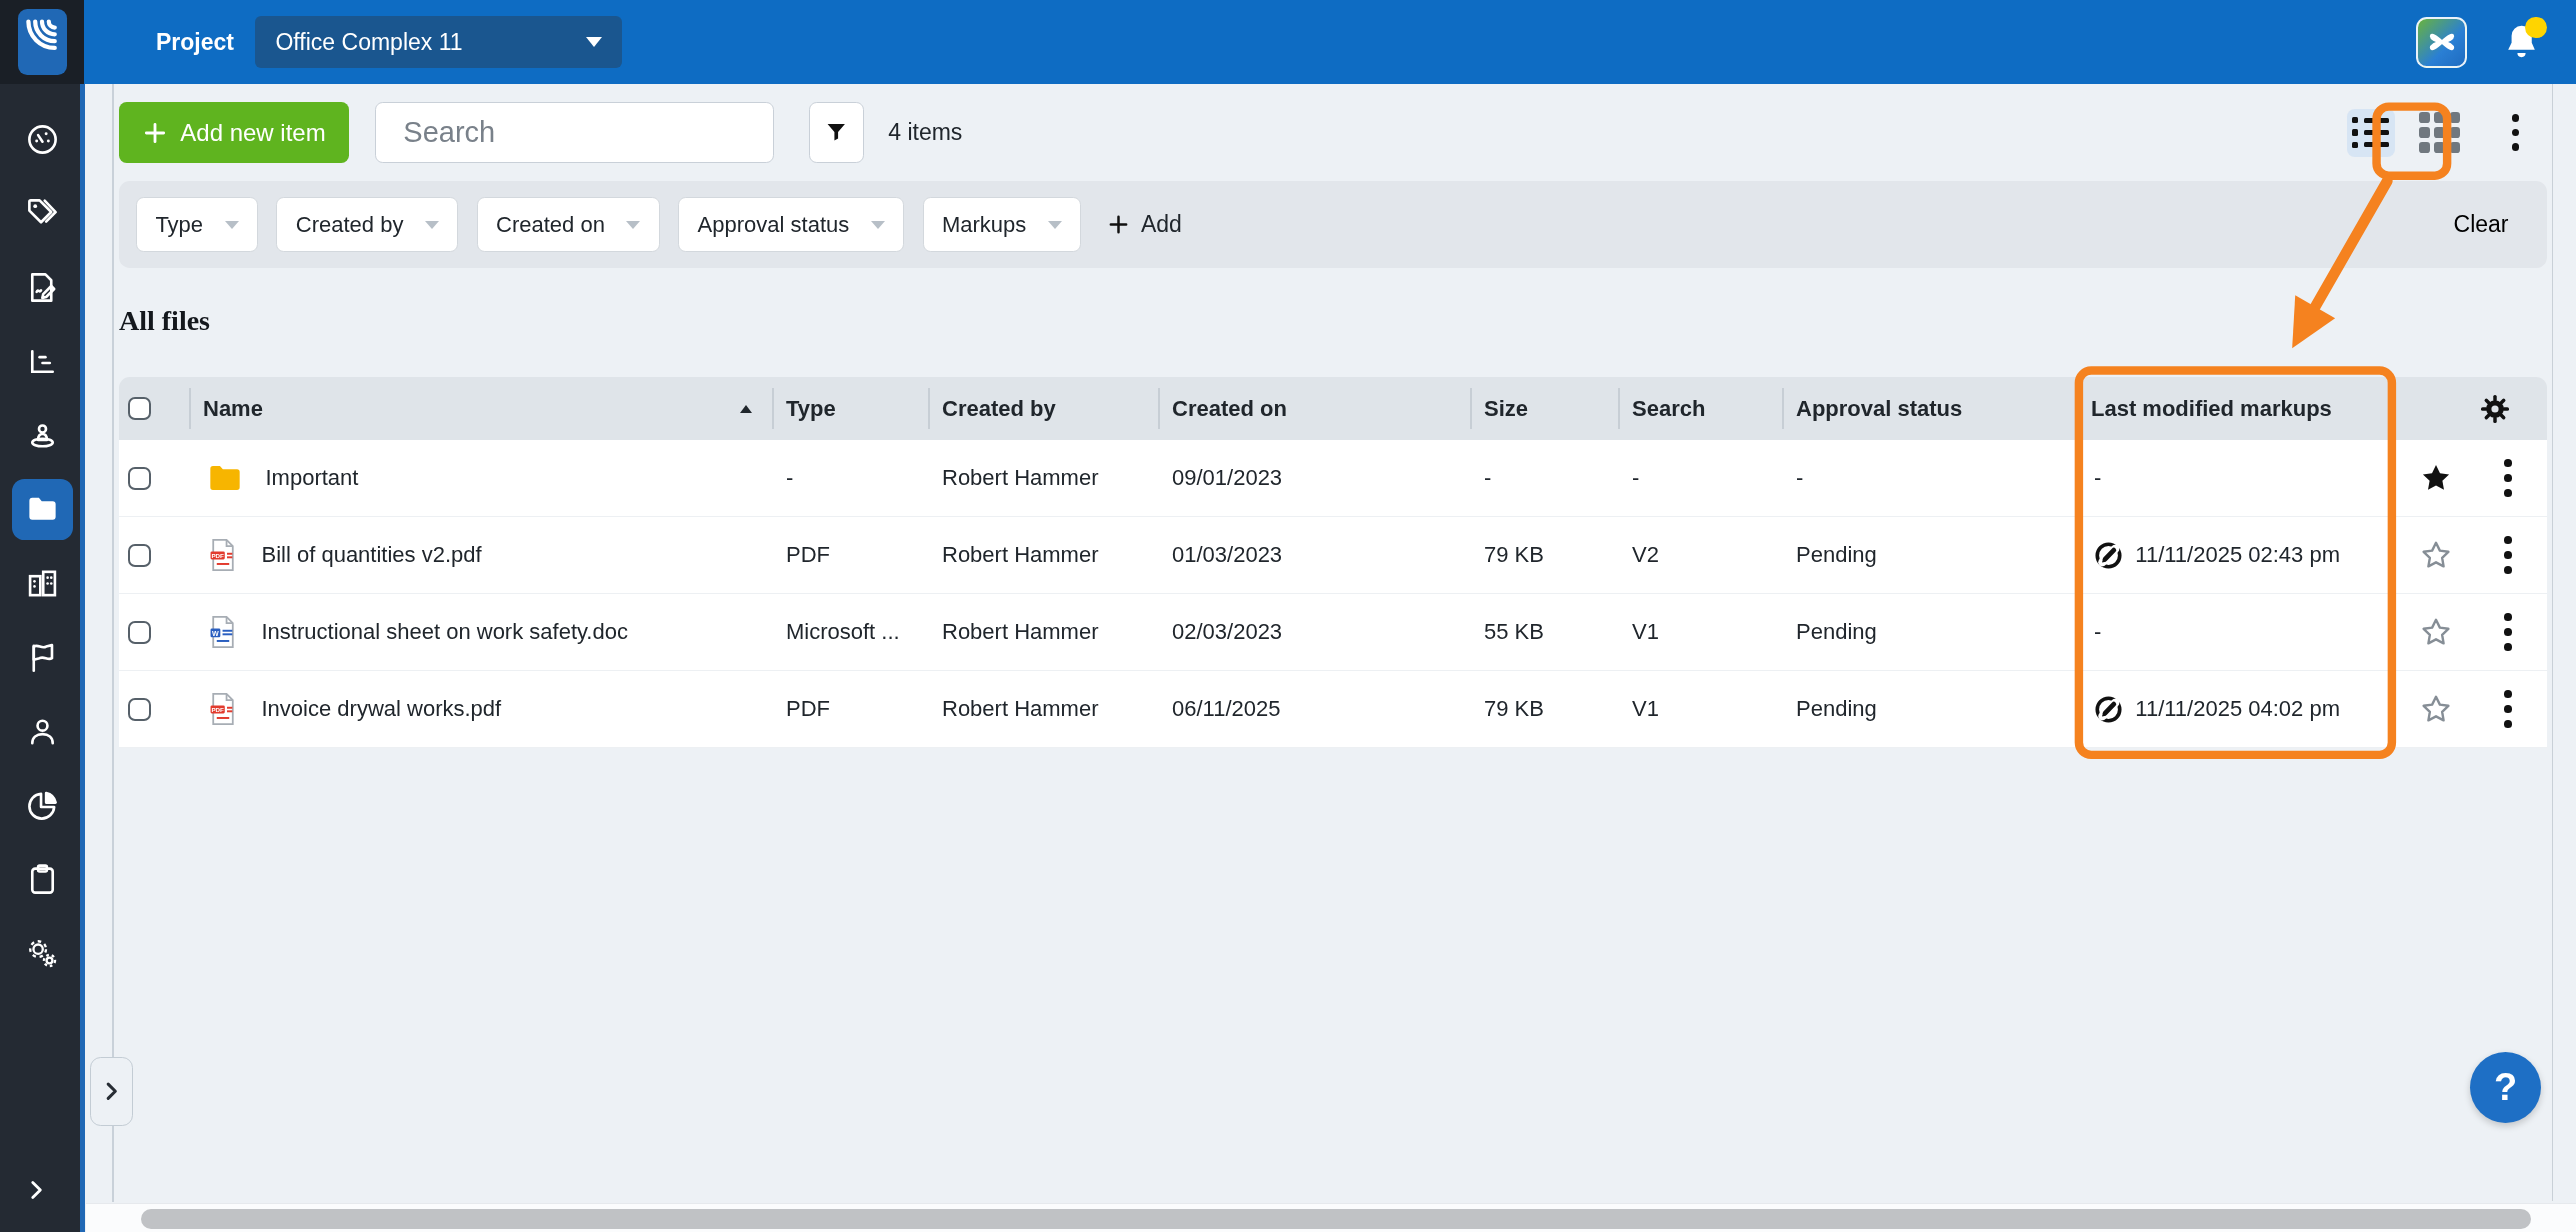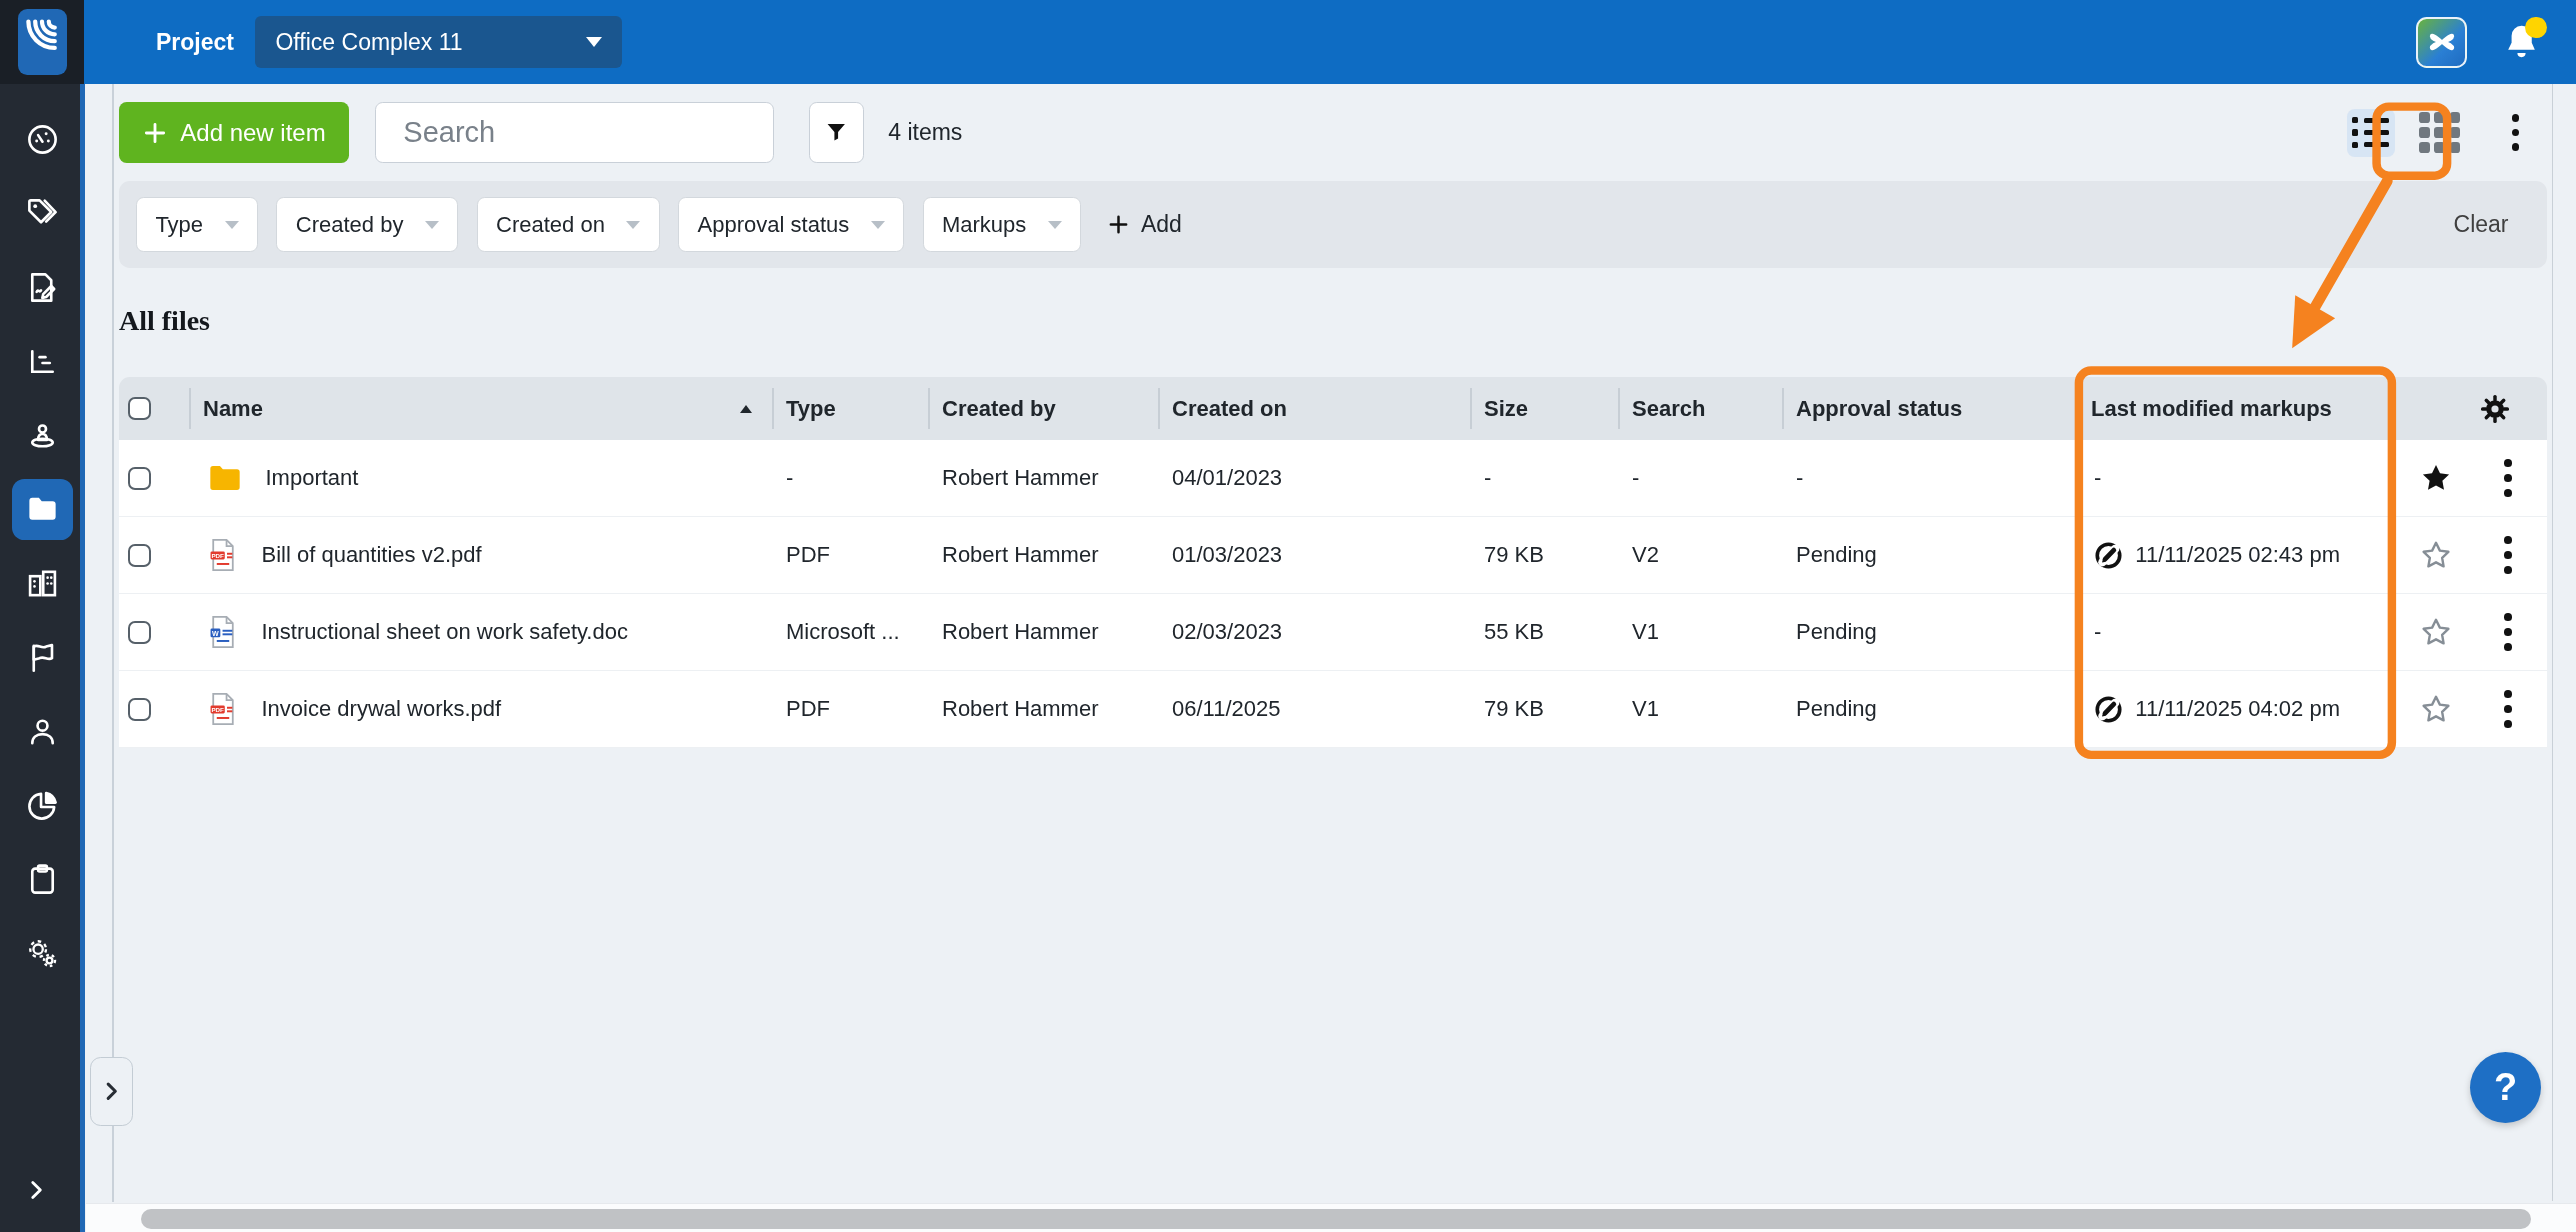--- a/index.html
+++ b/index.html
@@ -41,21 +41,21 @@
   .items-count { margin-left:24.5px; font-size:23px; }
   .view-group { margin-left:auto; display:flex; align-items:center; gap:18.4px; padding-right:14px; }
   .list-view-btn { width:48px; height:48px; background:#d7e5f4; border-radius:7.7px; display:flex; align-items:center; justify-content:center; cursor:pointer; margin-right:4.6px; }
   .grid-view-btn { width:44px; height:44px; display:flex; align-items:center; justify-content:center; cursor:pointer; }
   .kebab-btn { width:31px; height:44px; display:flex; align-items:center; justify-content:center; cursor:pointer; margin-left:20px; }
 
   .filter-bar { position:absolute; left:35px; right:29px; top:97px; height:87px; background:#e2e6eb; border-radius:10.7px; display:flex; align-items:center; padding:0 17px; gap:18.4px; }
   .chip { height:55px; background:#fff; border:1.5px solid #d3d8dd; border-radius:7.7px; display:flex; align-items:center; padding:0 18.4px; gap:21.5px; font-size:22px; cursor:pointer; }
   .chip .caret { width:0; height:0; border-left:7px solid transparent; border-right:7px solid transparent; border-top:8.4px solid #b7bfc7; }
   .add-filter { display:flex; align-items:center; gap:10.7px; font-size:23px; cursor:pointer; margin-left:7.7px; }
-  .clear-btn { margin-left:auto; color:#404040; font-size:23px; padding-right:21.5px; cursor:pointer; }
+  .clear-btn { margin-left:auto; color:#000000; font-size:23px; padding-right:21.5px; cursor:pointer; }
 
   .page-title { position:absolute; left:35px; top:221px; font-size:28px; font-weight:700; color:#14181d;font-family:Liberation Serif, serif; }
 
   
   .files-table { position:absolute; left:35px; right:29px; top:293px; }
   .thead, .trow { display:grid; grid-template-columns:70px 583px 156px 230px 312px 148px 164px 295px 314px 155px; }
   .thead { height:63px; background:#dfe4e9; border-radius:10.7px 10.7px 0 0; font-weight:700; font-size:22px; }
   .th, .td { display:flex; align-items:center; padding-left:14px; position:relative; font-size:22px; white-space:nowrap; overflow:hidden; }
   .th { cursor:pointer; }
   .th + .th::before { content:""; position:absolute; left:0; top:10.7px; bottom:10.7px; width:1.5px; background:#c7ced5; }
@@ -372,21 +372,21 @@
       <div class="td td-name">
         <span class="file-icon">
             <svg width="32" height="28" viewBox="0 0 24 20">
               <path d="M1 3 a2 2 0 0 1 2-2 h5.2 l2.2 2.4 H21 a2 2 0 0 1 2 2 V17 a2 2 0 0 1-2 2 H3 a2 2 0 0 1-2-2 Z" fill="#f7b500"></path>
             </svg>
           </span>
         <span>Important</span>
       </div>
       <div class="td">-</div>
       <div class="td">Robert Hammer</div>
-      <div class="td">04/01/2023</div>
+      <div class="td">09/01/2023</div>
       <div class="td">-</div>
       <div class="td">-</div>
       <div class="td">-</div>
       <div class="td td-markup">
           <span>-</span>
         </div>
       <div class="td td-actions">
         <span class="star-btn">
             <svg width="32" height="32" viewBox="0 0 24 24">
               <path d="M12 2.2 l3 6.2 6.8 .9 -5 4.8 1.2 6.8 -6-3.2 -6 3.2 1.2-6.8 -5-4.8 6.8-.9 z" fill="#111"></path>

